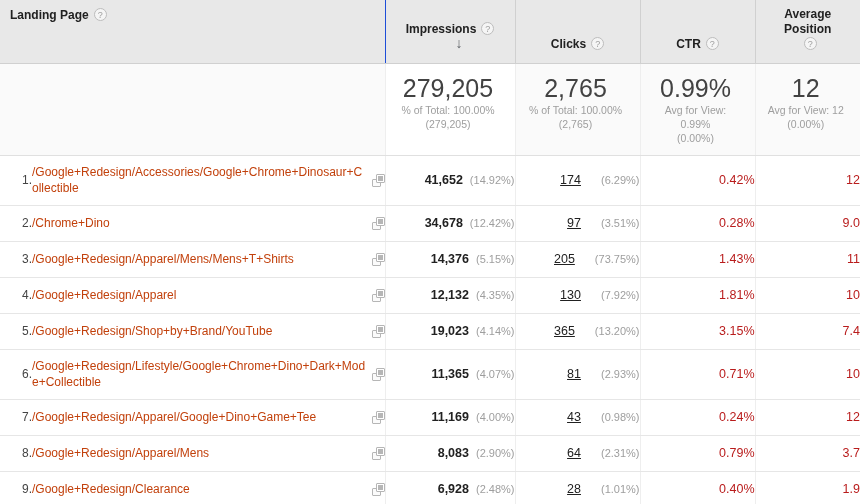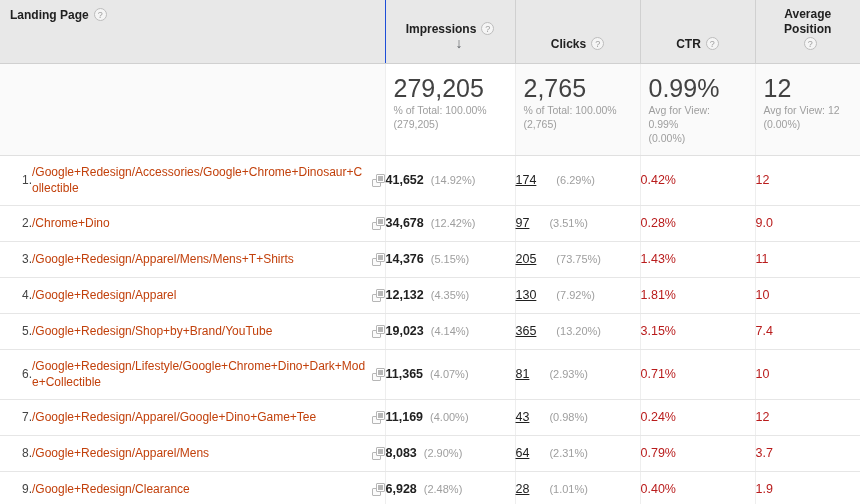--- a/index.html
+++ b/index.html
@@ -89,21 +89,21 @@
     position: relative;
     top: -1px;
   }
 
   
   .summary td {
     background: #ffffff;
     border-bottom: 1px solid #e0e0e0;
     border-left: 1px solid #eeeeee;
     padding: 10px 12px 10px 8px;
-    text-align: left;
+    text-align: center;
     vertical-align: top;
     height: 71px;
   }
   .summary td.sum-dim {
     background: #fafafa;
     border-left: none;
     border-right: 1px solid #eeeeee;
   }
   .summary td.sum-impr { background: #ffffff; }
   .summary td.sum-plain { background: #fafafa; }
@@ -183,20 +183,21 @@
   }
   .ext-icon .sq-front::after {
     content: "";
     position: absolute;
     left: 1px; top: 1px;
     width: 5px; height: 5px;
     background: #9e9e9e;
   }
 
   td.cell-num {
+    text-align: right;
     border-left: 1px solid #eeeeee;
     padding: 0 12px 0 6px;
     height: 35px;
   }
   td.cell-impr {
     background: #fafafa;
   }
   .num-main {
     font-weight: bold;
     color: #212121;

